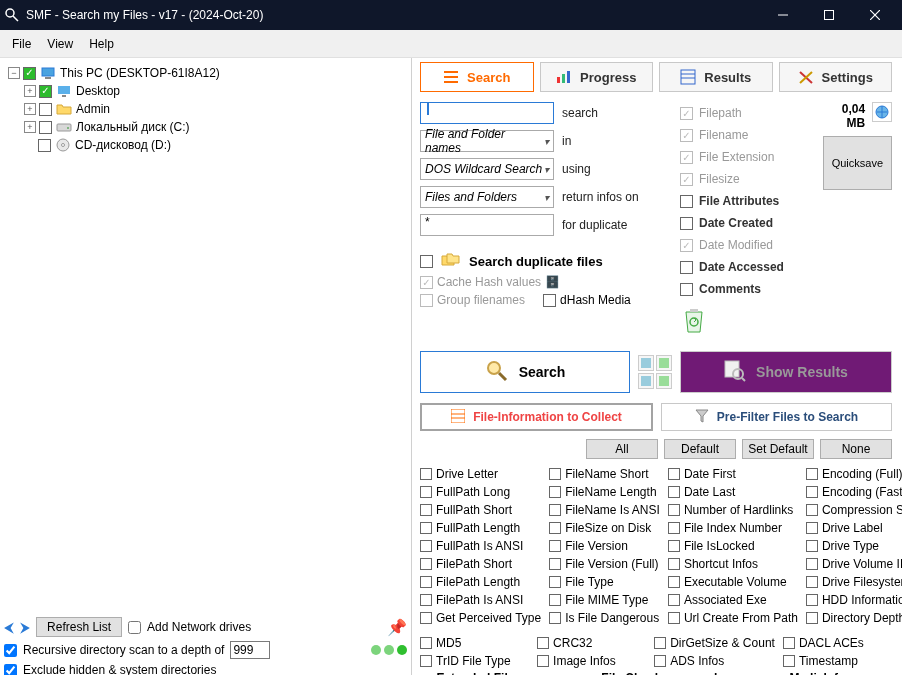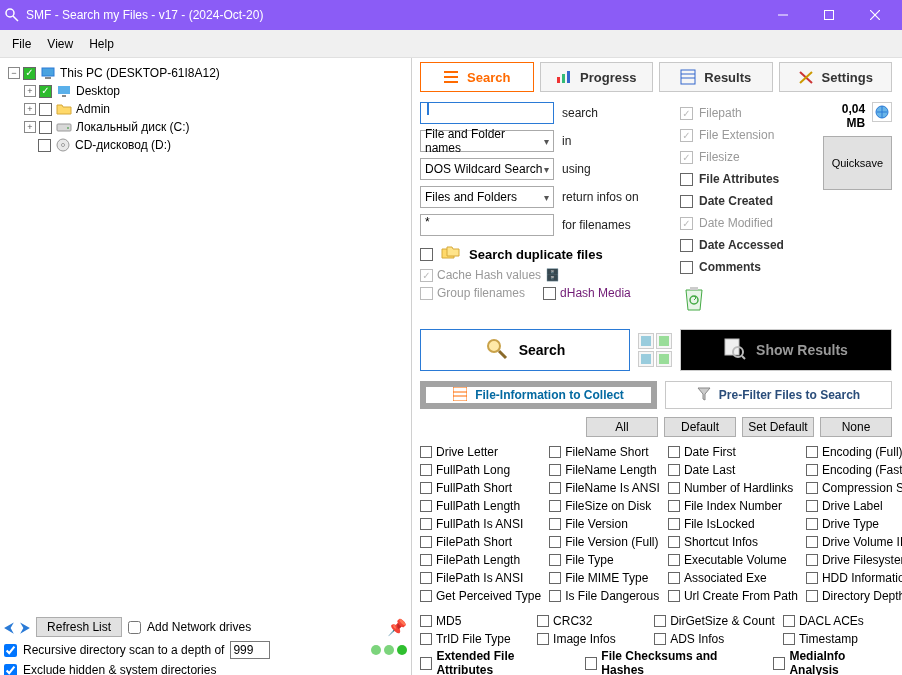--- a/index.html
+++ b/index.html
@@ -1,18 +1,18 @@
 <!DOCTYPE html>
 <html><head>
 <meta charset="utf-8">
 <style>
 * { box-sizing: border-box; margin: 0; padding: 0; font-family: "Segoe UI", Tahoma, sans-serif; }
 body { background: #fff; width: 902px; height: 675px; overflow: hidden; font-size: 12px; color: #000; }
 
-.titlebar { background: #8b5cf6; color: #fff; height: 30px; display: flex; align-items: center; padding: 0 4px; }
+.titlebar { background: #0f172a; color: #fff; height: 30px; display: flex; align-items: center; padding: 0 4px; }
 .titlebar .icon { width: 16px; height: 16px; margin-right: 6px; }
 .titlebar .title { flex: 1; font-size: 12px; }
 .titlebar .btn { width: 46px; height: 30px; display: flex; align-items: center; justify-content: center; color: #fff; }
 
 .menubar { height: 28px; background: #f0f0f0; display: flex; align-items: center; padding: 0 4px; border-bottom: 1px solid #e0e0e0; }
 .menubar .item { padding: 2px 8px; }
 
 .body { display: flex; height: calc(675px - 30px - 22px); }
 .leftpane { width: 412px; border-right: 1px solid #d0d0d0; position: relative; padding: 6px; background: #fff; }
 .rightpane { flex: 1; padding: 4px 10px 4px 8px; background: #fff; overflow: hidden; }
@@ -30,55 +30,55 @@
 .btn-small { border: 1px solid #adadad; background: #e1e1e1; padding: 2px 10px; font-size: 12px; }
 input.small { width: 40px; border: 1px solid #7a7a7a; padding: 1px 2px; font-size: 12px; }
 input[type=checkbox].cb { width:13px; height:13px; }
 
 .tabrow { display: flex; gap: 6px; margin-bottom: 10px; }
 .tab { flex:1; height: 30px; border: 1px solid #c8c8c8; background: #f6f6f6; display: flex; align-items: center; justify-content: center; gap: 8px; font-size: 13px; font-weight: 600; color: #333; }
 .tab.active { border: 1px solid #ff6a00; background: #fff; color: #ff6a00; }
 .tab .ticon { width:16px; height:16px; }
 
 .formgrid { display: grid; grid-template-columns: 134px auto; row-gap: 6px; column-gap: 8px; align-items:center; font-size: 12px; }
-.ctrl { width: 134px; border: 1px solid #aaa; background: #fff; height: 22px; display:flex; align-items:center; padding: 0 4px; justify-content: space-between; }
+.ctrl { width: 134px; border: 1px solid #aaa; background: #fff; height: 22px; display:flex; align-items:center; padding: 0 4px; justify-content: space-between; font-style: italic; }
 .ctrl .arr { font-size:10px; color:#555; }
 .txt { width: 134px; border: 1px solid #aaa; background:#fff; height:22px; padding:0 4px; }
 .lbl { color:#222; }
 .formgrid .txt.active { border:1px solid #2a7ad6; }
 .cursor-blink { display:inline-block; width:2px; height:12px; background:#2a7ad6; margin-left:2px; animation: blink 1s infinite; }
 @keyframes blink { 50% { opacity:0; } }
 
 .right-top { display:flex; gap: 10px; }
 .right-top .left { width: 250px; }
 .right-top .mid { width: 130px; padding-top: 0px; }
 .right-top .far { flex:1; text-align:right; }
 .chkline { display:flex; align-items:center; gap:6px; height:22px; font-size:12px; color:#333; }
 .chkline.dis { color:#999; }
 .chkbox { width:13px; height:13px; border:1px solid #666; display:inline-flex; align-items:center; justify-content:center; font-size:10px; background:#fff; }
 .chkbox.on::after { content:"✓"; color:#333; font-size:10px; }
 .chkbox.dis { border-color:#bbb; }
 .chkbox.dis.on::after { color:#bbb; }
 .bold { font-weight:600; }
 
-.dup { margin-top: 9px; }
+.dup { margin-top: 16px; }
 .dup .hdr { display:flex; align-items:center; gap:8px; font-weight:600; font-size:13px; }
 .dup .sub { display:flex; gap:18px; margin-top:4px; color:#999; font-size:12px; align-items:center; }
 
 .big-buttons { display:flex; gap:8px; margin-top: 12px; align-items:center; }
 .bigbtn { height: 42px; border:1px solid #2a7ad6; background:#fff; display:flex; align-items:center; justify-content:center; gap:10px; font-size:14px; font-weight:600; }
 .bigbtn.search { width: 210px; color:#000; }
-.bigbtn.show { flex:1; background:#000000; border-color:#ccc; color:#999; }
+.bigbtn.show { flex:1; background:#701a75; border-color:#ccc; color:#999; }
 .tinybtns { display:flex; flex-direction:column; gap:2px; }
 .tinybtns .r { display:flex; gap:2px; }
 .tinybtns .b { width:16px; height:16px; border:1px solid #ccc; display:flex; align-items:center; justify-content:center; background:#f6f6f6; }
 
 .panels { display:flex; gap:8px; margin-top: 10px; }
 .panel { flex:1; height:28px; border:1px solid #c8c8c8; display:flex; align-items:center; justify-content:center; gap:8px; font-weight:600; color:#2a4d7a; font-size:12px; }
-.panel.active { border:6px solid #a3a3a3; color:#0369a1; }
+.panel.active { border:2px solid #a3a3a3; color:#ef4444; }
 
 .btnrow { display:flex; gap:6px; margin-top: 8px; justify-content:flex-end; }
 .btnrow .b { width:72px; height:20px; border:1px solid #adadad; background:#e1e1e1; font-size:12px; display:flex; align-items:center; justify-content:center; }
 
 .infocols { display:flex; gap:8px; margin-top:6px; font-size:12px; }
 .infocols .col { flex:1; display:flex; flex-direction:column; gap:1px; }
 .infocols .it { display:flex; align-items:center; gap:4px; height:17px; white-space:nowrap; }
 .infocols .it .c { width:12px; height:12px; border:1px solid #666; flex-shrink:0; }
 
 .mb { font-weight:600; font-size:12px; }
@@ -268,21 +268,21 @@
             </div>
           <span class="lbl">using</span>
 
           <div class="ctrl">
               <span>Files and Folders</span>
               <span class="arr">▾</span>
             </div>
           <span class="lbl">return infos on</span>
 
           <div class="txt"><span>*</span></div>
-          <span class="lbl">for filenames</span>
+          <span class="lbl">for duplicate</span>
         </div>
 
         <div class="dup">
           <div class="hdr">
               <span class="chkbox"></span>
               <span><svg width="20" height="16">
                   <path d="M1 4h5l1 2h6v7H1z" fill="#ffd96a" stroke="#d6a93a"></path>
                   <path d="M6 2h5l1 2h6v7H6z" fill="#ffe48a" stroke="#d6a93a"></path>
                 </svg></span>
               <span>Search duplicate files</span>
@@ -292,32 +292,36 @@
                 <span class="chkbox dis on"></span>
                 <span>Cache Hash values</span> 
                 <span>🗄️</span>
               </span>
           </div>
           <div class="sub">
             <span style="display:flex;align-items:center;gap:4px;">
                 <span class="chkbox dis"></span>
                 <span>Group filenames</span>
               </span>
-            <span style="display:flex;align-items:center;gap:4px;color:#701a75">
+            <span style="display:flex;align-items:center;gap:4px;color:#000000">
                 <span class="chkbox"></span>
                 <span>dHash Media</span>
               </span>
           </div>
         </div>
       </div>
 
       <div class="mid">
         <div class="chkline dis">
             <span class="chkbox dis on"></span>
             <span>Filepath</span>
+          </div>
+        <div class="chkline dis">
+            <span class="chkbox dis on"></span>
+            <span>Filename</span>
           </div>
         <div class="chkline dis">
             <span class="chkbox dis on"></span>
             <span>File Extension</span>
           </div>
         <div class="chkline dis">
             <span class="chkbox dis on"></span>
             <span>Filesize</span>
           </div>
         <div class="chkline bold">

